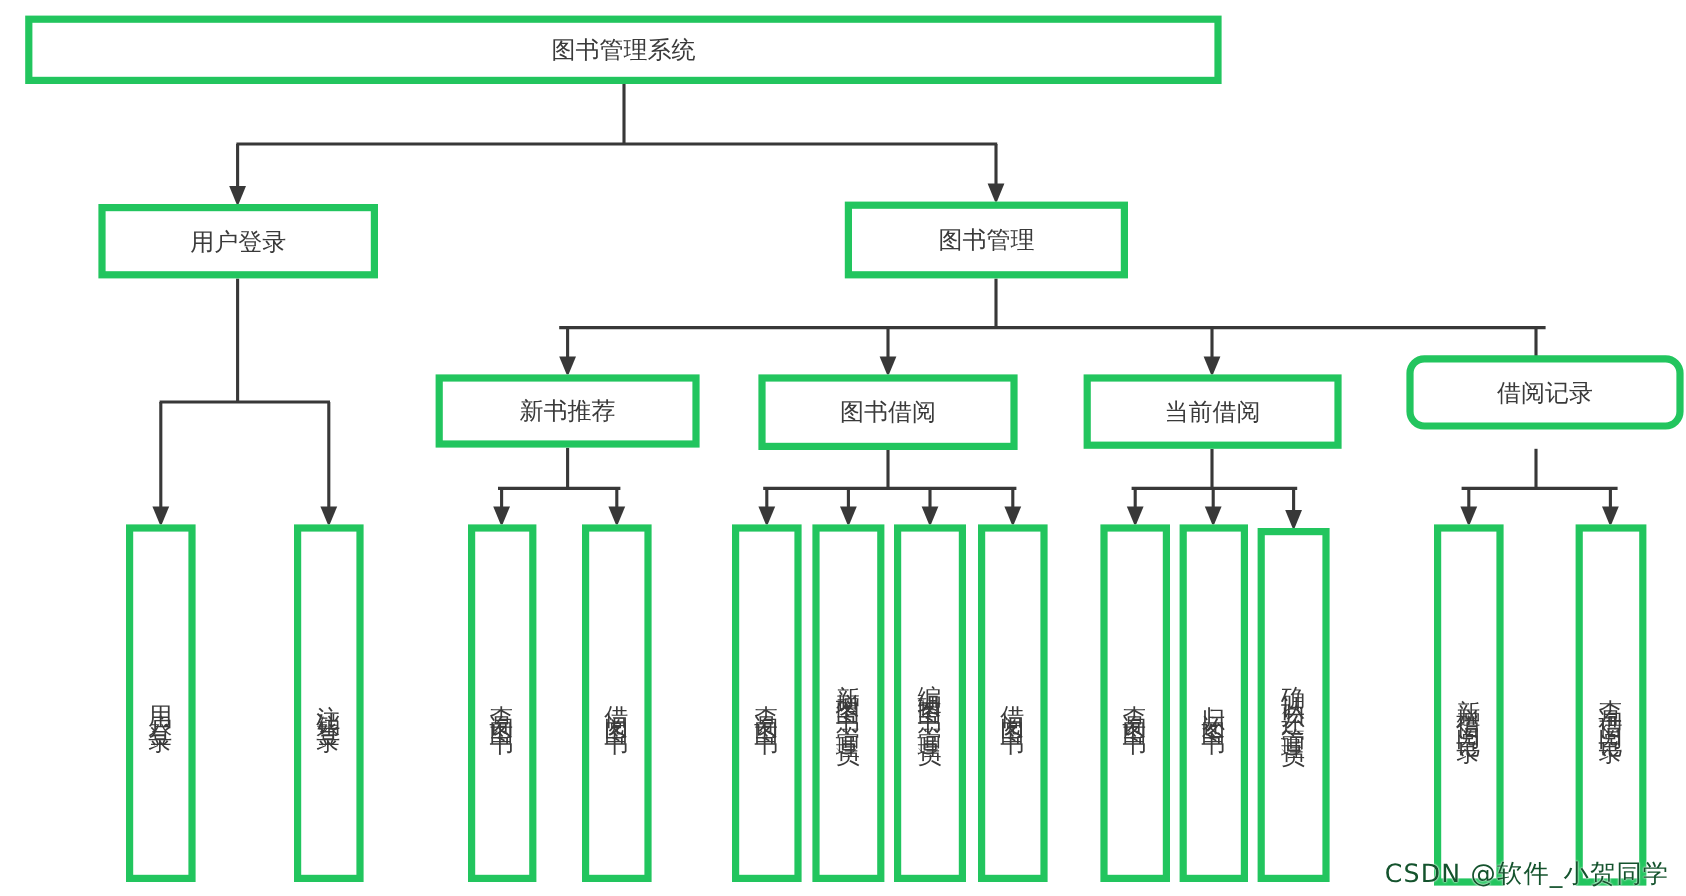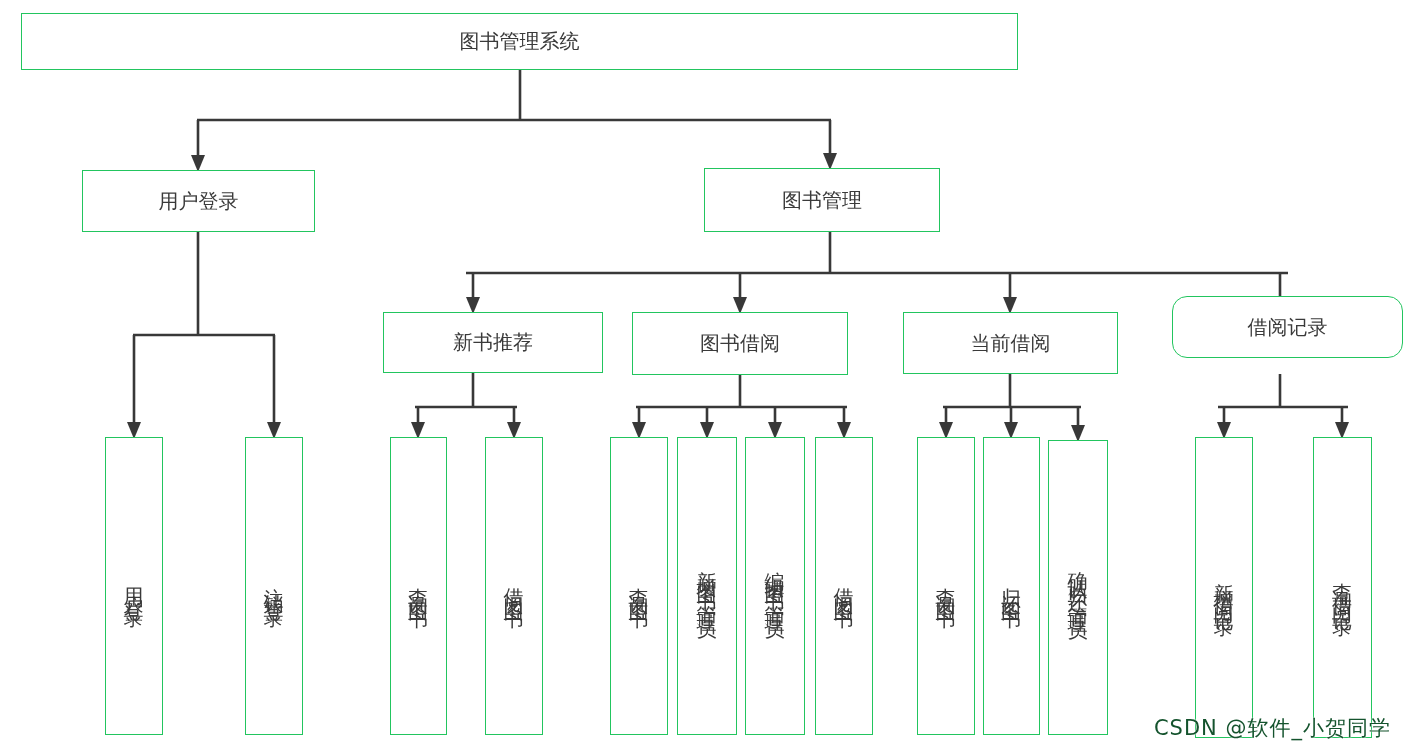--- a/index.html
+++ b/index.html
@@ -7,21 +7,21 @@
     position:relative;
     width:1405px;height:747px;
     background:#ffffff;
     font-family:"DejaVu Sans","Liberation Sans",sans-serif;
     overflow:hidden;
   }
   #connectors{position:absolute;left:0;top:0;z-index:1;}
   .box{
     position:absolute;
     box-sizing:border-box;
-    border:1px solid #22c55e;
+    border:6px solid #22c55e;
     background:#ffffff;
     display:flex;align-items:center;justify-content:center;
     color:#3a3a3a;
     font-size:20px;
     z-index:2;
     text-align:center;
   }
   .leaf span{
     writing-mode:vertical-lr;
     text-orientation:mixed;
@@ -104,21 +104,21 @@
     <span>图书管理系统</span>
   </div>
 
   <div class="box" style="left:82px;top:170px;width:233px;height:62px;">
     <span>用户登录</span>
   </div>
   <div class="box" style="left:704px;top:168px;width:236px;height:64px;">
     <span>图书管理</span>
   </div>
 
-  <div class="box" style="left:363px;top:312px;width:220px;height:61px;margin-left:20px;">
+  <div class="box" style="left:363px;top:312px;width:220px;height:61px;">
     <span>新书推荐</span>
   </div>
   <div class="box" style="left:632px;top:312px;width:216px;height:63px;">
     <span>图书借阅</span>
   </div>
   <div class="box" style="left:903px;top:312px;width:215px;height:62px;align-items:center;">
     <span>当前借阅</span>
   </div>
   <div class="box" style="left:1172px;top:296px;width:231px;height:62px;border-radius:15px;">
     <span>借阅记录</span>

